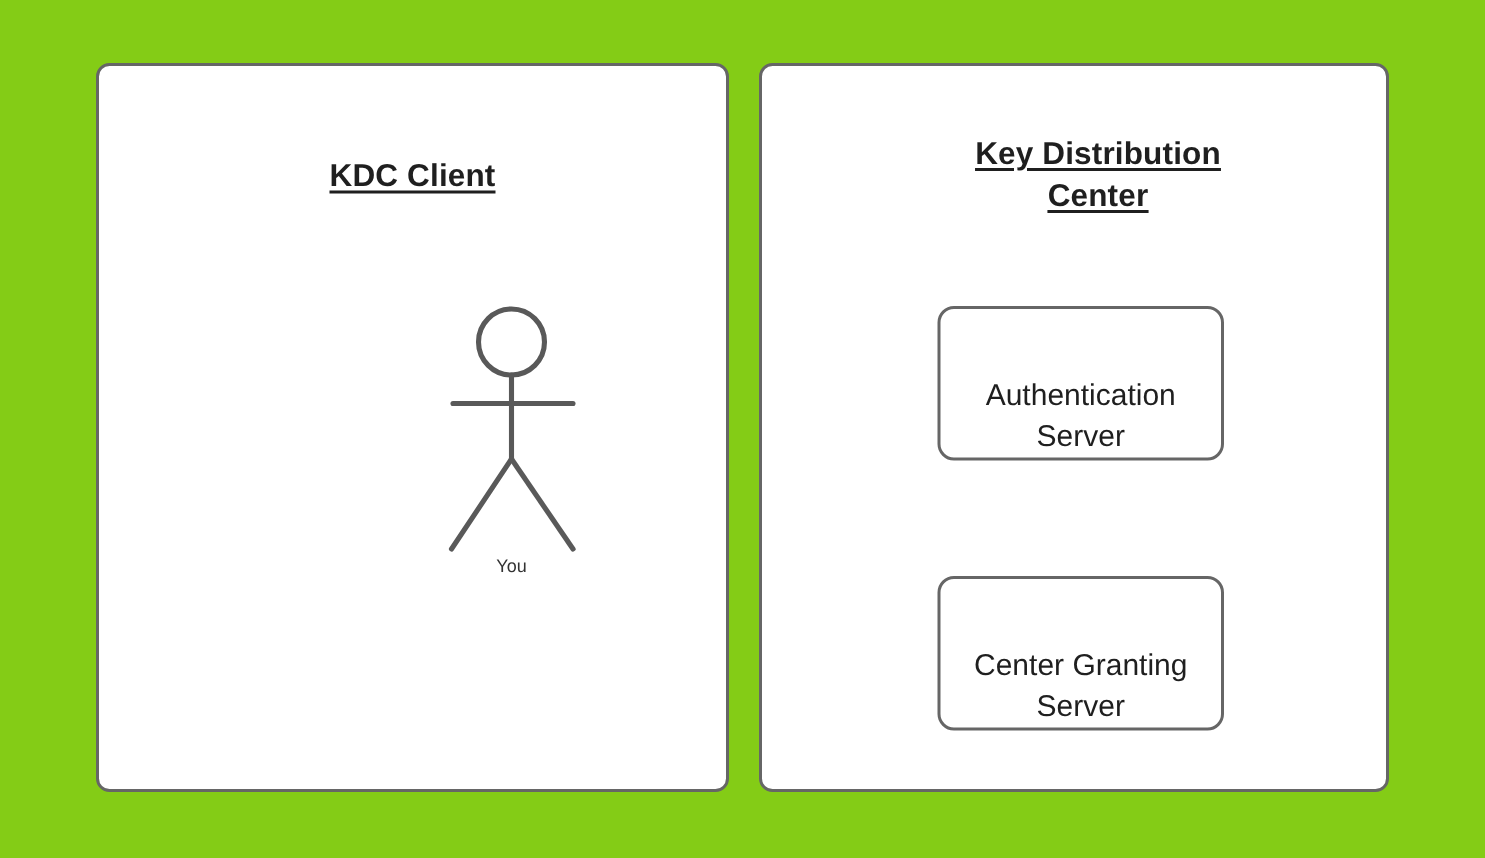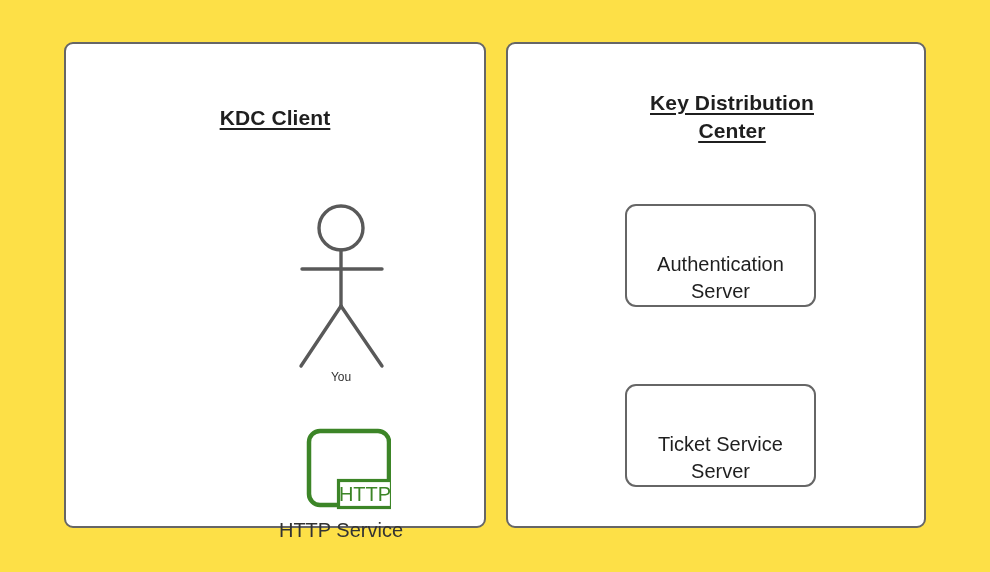--- a/index.html
+++ b/index.html
@@ -15,21 +15,21 @@
     font-family: "Liberation Sans", sans-serif;
     -webkit-font-smoothing: antialiased;
   }
 
   #diagram-canvas {
     position: absolute;
     left: 0;
     top: 0;
     width: 990px;
     height: 572px;
-    background: #fde047;
+    background: #84cc16;
   }
 
   
   .panel {
     position: absolute;
     box-sizing: border-box;
     border: 2px solid #666666;
     border-radius: 9px;
     background: #ffffff;
   }
@@ -166,34 +166,20 @@
       <svg width="140" height="175" viewBox="0 0 140 175">
         <circle cx="70" cy="29" r="22" fill="none" stroke="#595959" stroke-width="3.4"></circle>
         <line x1="70" y1="51" x2="70" y2="108" stroke="#595959" stroke-width="3.4" stroke-linecap="round"></line>
         <line x1="31" y1="70" x2="111" y2="70" stroke="#595959" stroke-width="3.4" stroke-linecap="round"></line>
         <line x1="70" y1="107" x2="30" y2="167" stroke="#595959" stroke-width="3.4" stroke-linecap="round"></line>
         <line x1="70" y1="107" x2="111" y2="167" stroke="#595959" stroke-width="3.4" stroke-linecap="round"></line>
       </svg>
       <div id="actor-you-label">You</div>
     </div>
 
-    <div id="http-service">
-      <div id="http-service-icon">
-        <svg width="100" height="86" viewBox="0 0 100 86">
-
-          <rect x="32" y="5" width="80" height="74" rx="11" ry="11" fill="none" stroke="#3c8527" stroke-width="4.5" transform="translate(-14,0)"></rect>
-
-          <rect x="46" y="53" width="56" height="30" fill="#ffffff"></rect>
-
-          <rect x="47.5" y="54.5" width="53" height="27" fill="#ffffff" stroke="#3c8527" stroke-width="3.2"></rect>
-          <text x="74" y="75" text-anchor="middle" font-family="'Liberation Sans', sans-serif" font-size="20" fill="#3c8527">HTTP</text>
-        </svg>
-      </div>
-      <div id="http-service-label">HTTP Service</div>
-    </div>
 
   </div>
 
   <div class="panel" id="panel-kdc">
 
     <div class="panel-title" id="title-kdc">
       <span class="title-line">Key Distribution</span>
       <span class="title-line">Center</span>
     </div>
 
@@ -201,18 +187,18 @@
 
   <div class="server-box" id="server-box-auth">
     <div class="server-box-label">
       <span>Authentication</span><br>
       <span>Server</span>
     </div>
   </div>
 
   <div class="server-box" id="server-box-tgs">
     <div class="server-box-label">
-      <span>Ticket Service</span><br>
+      <span>Center Granting</span><br>
       <span>Server</span>
     </div>
   </div>
 
 </div>
 
 </body></html>

